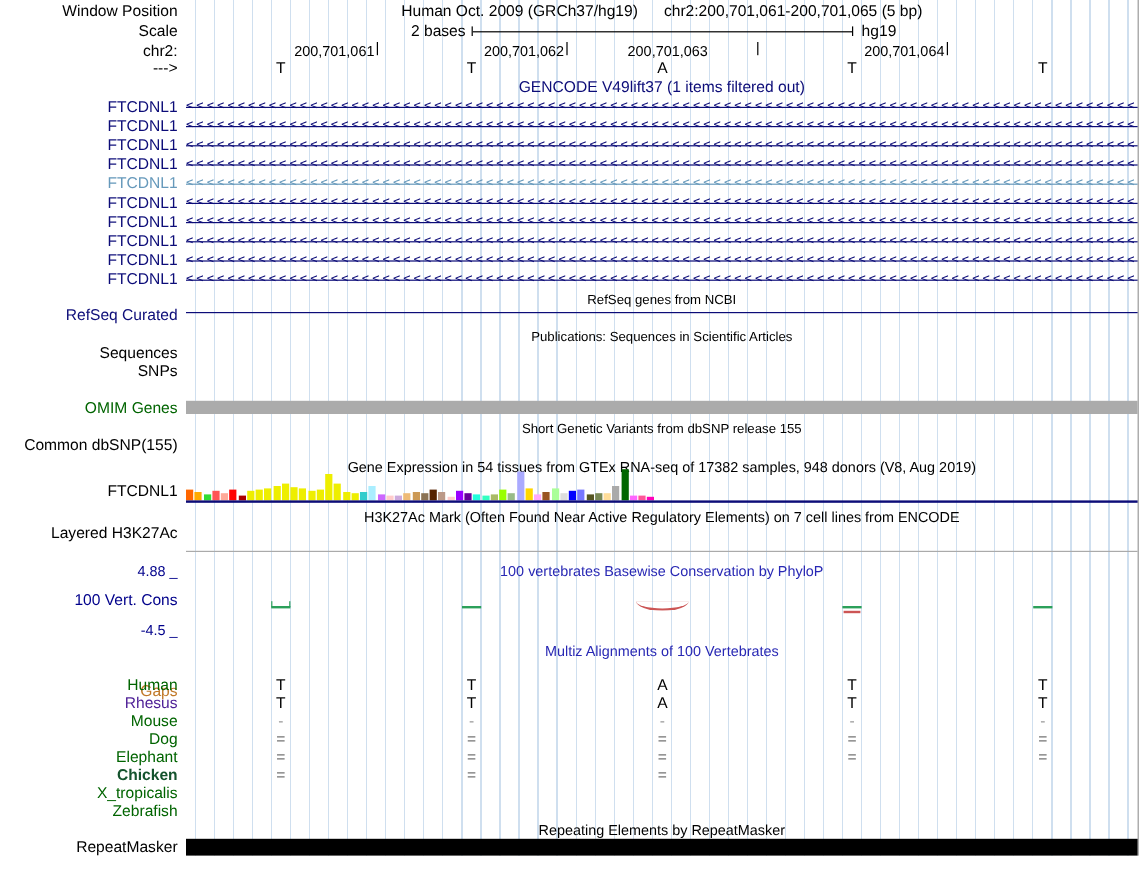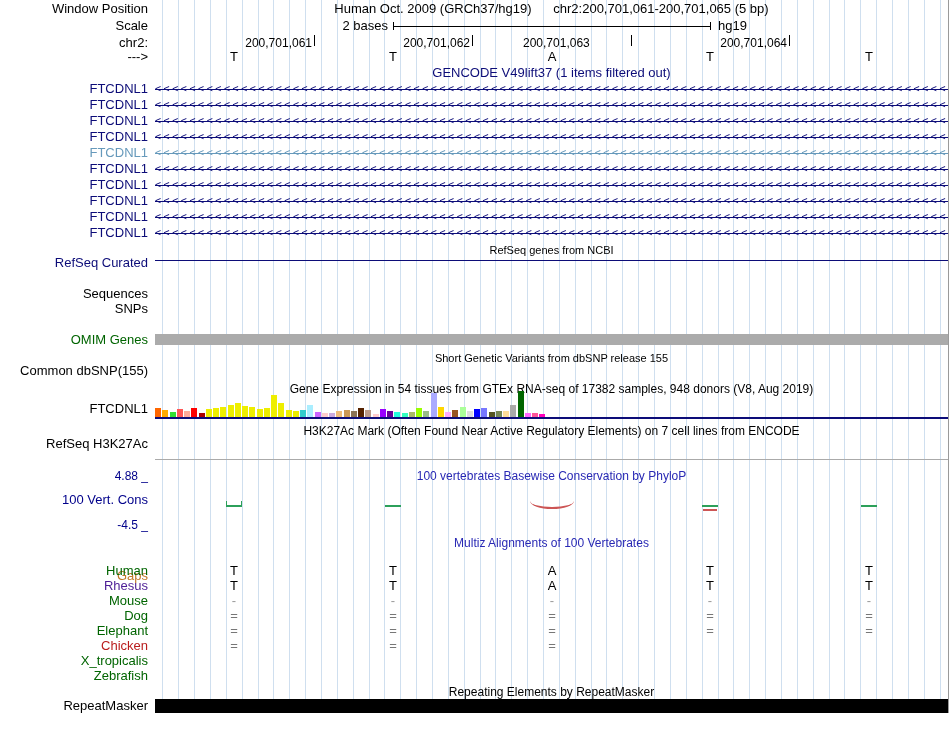--- a/index.html
+++ b/index.html
@@ -42,20 +42,21 @@
 
   <div class="lab" style="top:36px">chr2:</div>
   <div class="lab" style="top:50px">---&gt;</div>
 
   <div class="ctr" style="top:66px;color:#0c0c78">GENCODE V49lift37 (1 items filtered out)</div>
 
   <div class="ctr small" style="top:243px">RefSeq genes from NCBI</div>
   <div class="hline" style="top:260px;height:1px;background:#0c0c78"></div>
   <div class="lab" style="top:256px;color:#0c0c78">RefSeq Curated</div>
 
+  <div class="ctr small" style="top:274px">Publications: Sequences in Scientific Articles</div>
   <div class="lab" style="top:287px">Sequences</div>
   <div class="lab" style="top:302px">SNPs</div>
 
   <div class="hline" style="top:334px;height:11px;background:#ababab;z-index:2"></div>
   <div class="lab" style="top:333px;color:#006400">OMIM Genes</div>
 
   <div class="ctr small" style="top:351px">Short Genetic Variants from dbSNP release 155</div>
   <div class="lab" style="top:364px">Common dbSNP(155)</div>
 
   <div class="ctr mid" style="top:382px">Gene Expression in 54 tissues from GTEx RNA-seq of 17382 samples, 948 donors (V8, Aug 2019)</div>
@@ -112,21 +113,21 @@
       <div class="gtexbar" style="height: 6px; background: rgb(255, 221, 153);"></div>
       <div class="gtexbar" style="height: 12px; background: rgb(170, 170, 170);"></div>
       <div class="gtexbar" style="height: 26px; background: rgb(0, 102, 0);"></div>
       <div class="gtexbar" style="height: 4px; background: rgb(255, 102, 255);"></div>
       <div class="gtexbar" style="height: 4px; background: rgb(255, 85, 153);"></div>
       <div class="gtexbar" style="height: 3px; background: rgb(255, 0, 187);"></div>
     </div>
   <div class="hline" style="top:417px;height:2px;background:#0c0c78;z-index:2"></div>
 
   <div class="ctr mid" style="top:424px">H3K27Ac Mark (Often Found Near Active Regulatory Elements) on 7 cell lines from ENCODE</div>
-  <div class="lab" style="top:437px">RefSeq H3K27Ac</div>
+  <div class="lab" style="top:437px">Layered H3K27Ac</div>
   <div class="hline" style="top:459px;height:1px;background:#aaaaaa"></div>
 
   <div class="lab mid" style="top:469px;color:#00008b">4.88 _</div>
   <div class="ctr mid" style="top:469px;color:#2828b4">100 vertebrates Basewise Conservation by PhyloP</div>
   <div class="lab" style="top:493px;color:#00008b">100 Vert. Cons</div>
   <div class="lab mid" style="top:518px;color:#00008b">-4.5 _</div>
 
   <div class="ctr mid" style="top:536px;color:#2828b4">Multiz Alignments of 100 Vertebrates</div>
 
   <div class="ctr mid" style="top:685px">Repeating Elements by RepeatMasker</div>
@@ -198,19 +199,19 @@
     <div class="abs" style="left: 383px; top: 609px; width: 20px; text-align: center; color: rgb(119, 119, 119);">=</div>
     <div class="abs" style="left: 542px; top: 609px; width: 20px; text-align: center; color: rgb(119, 119, 119);">=</div>
     <div class="abs" style="left: 700px; top: 609px; width: 20px; text-align: center; color: rgb(119, 119, 119);">=</div>
     <div class="abs" style="left: 859px; top: 609px; width: 20px; text-align: center; color: rgb(119, 119, 119);">=</div>
     <div class="lab" style="top: 624px; color: rgb(0, 100, 0);">Elephant</div>
     <div class="abs" style="left: 224px; top: 624px; width: 20px; text-align: center; color: rgb(119, 119, 119);">=</div>
     <div class="abs" style="left: 383px; top: 624px; width: 20px; text-align: center; color: rgb(119, 119, 119);">=</div>
     <div class="abs" style="left: 542px; top: 624px; width: 20px; text-align: center; color: rgb(119, 119, 119);">=</div>
     <div class="abs" style="left: 700px; top: 624px; width: 20px; text-align: center; color: rgb(119, 119, 119);">=</div>
     <div class="abs" style="left: 859px; top: 624px; width: 20px; text-align: center; color: rgb(119, 119, 119);">=</div>
-    <div class="lab" style="top: 639px; color: #b91c1c;">Chicken</div>
+    <div class="lab" style="top: 639px; color: #14532d; font-weight: bold;">Chicken</div>
     <div class="abs" style="left: 224px; top: 639px; width: 20px; text-align: center; color: rgb(119, 119, 119);">=</div>
     <div class="abs" style="left: 383px; top: 639px; width: 20px; text-align: center; color: rgb(119, 119, 119);">=</div>
     <div class="abs" style="left: 542px; top: 639px; width: 20px; text-align: center; color: rgb(119, 119, 119);">=</div>
     <div class="lab" style="top: 654px; color: rgb(0, 100, 0);">X_tropicalis</div>
     <div class="lab" style="top: 669px; color: rgb(0, 100, 0);">Zebrafish</div>
   </div>
 
 </body></html>

